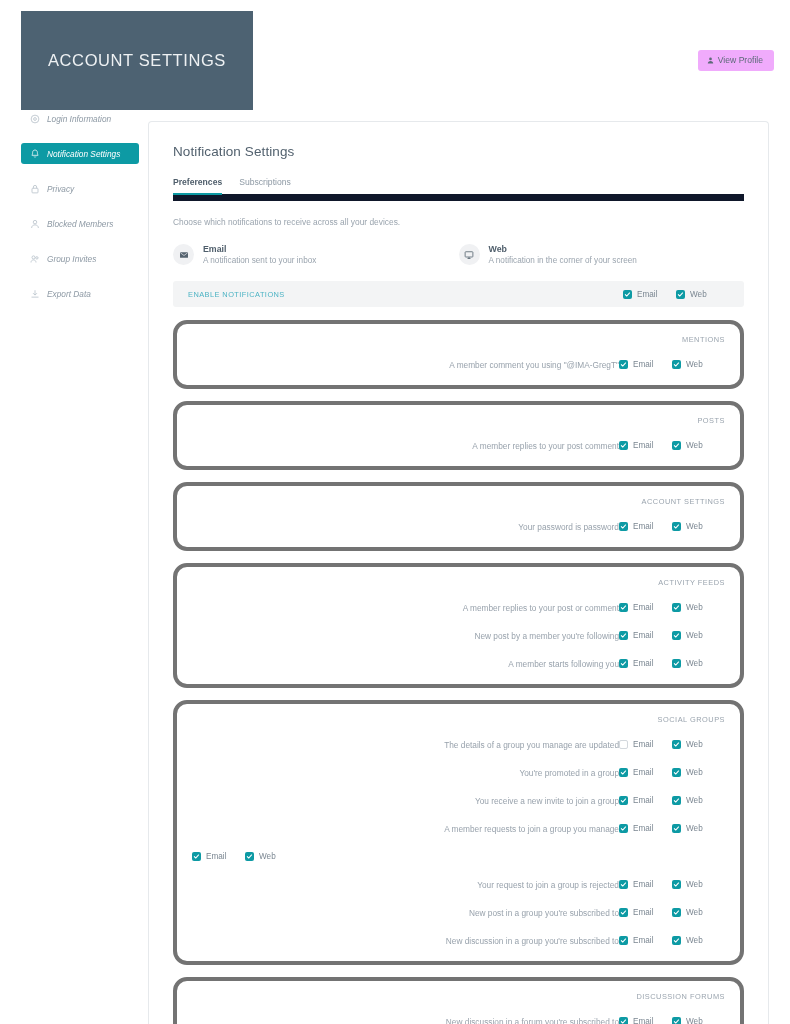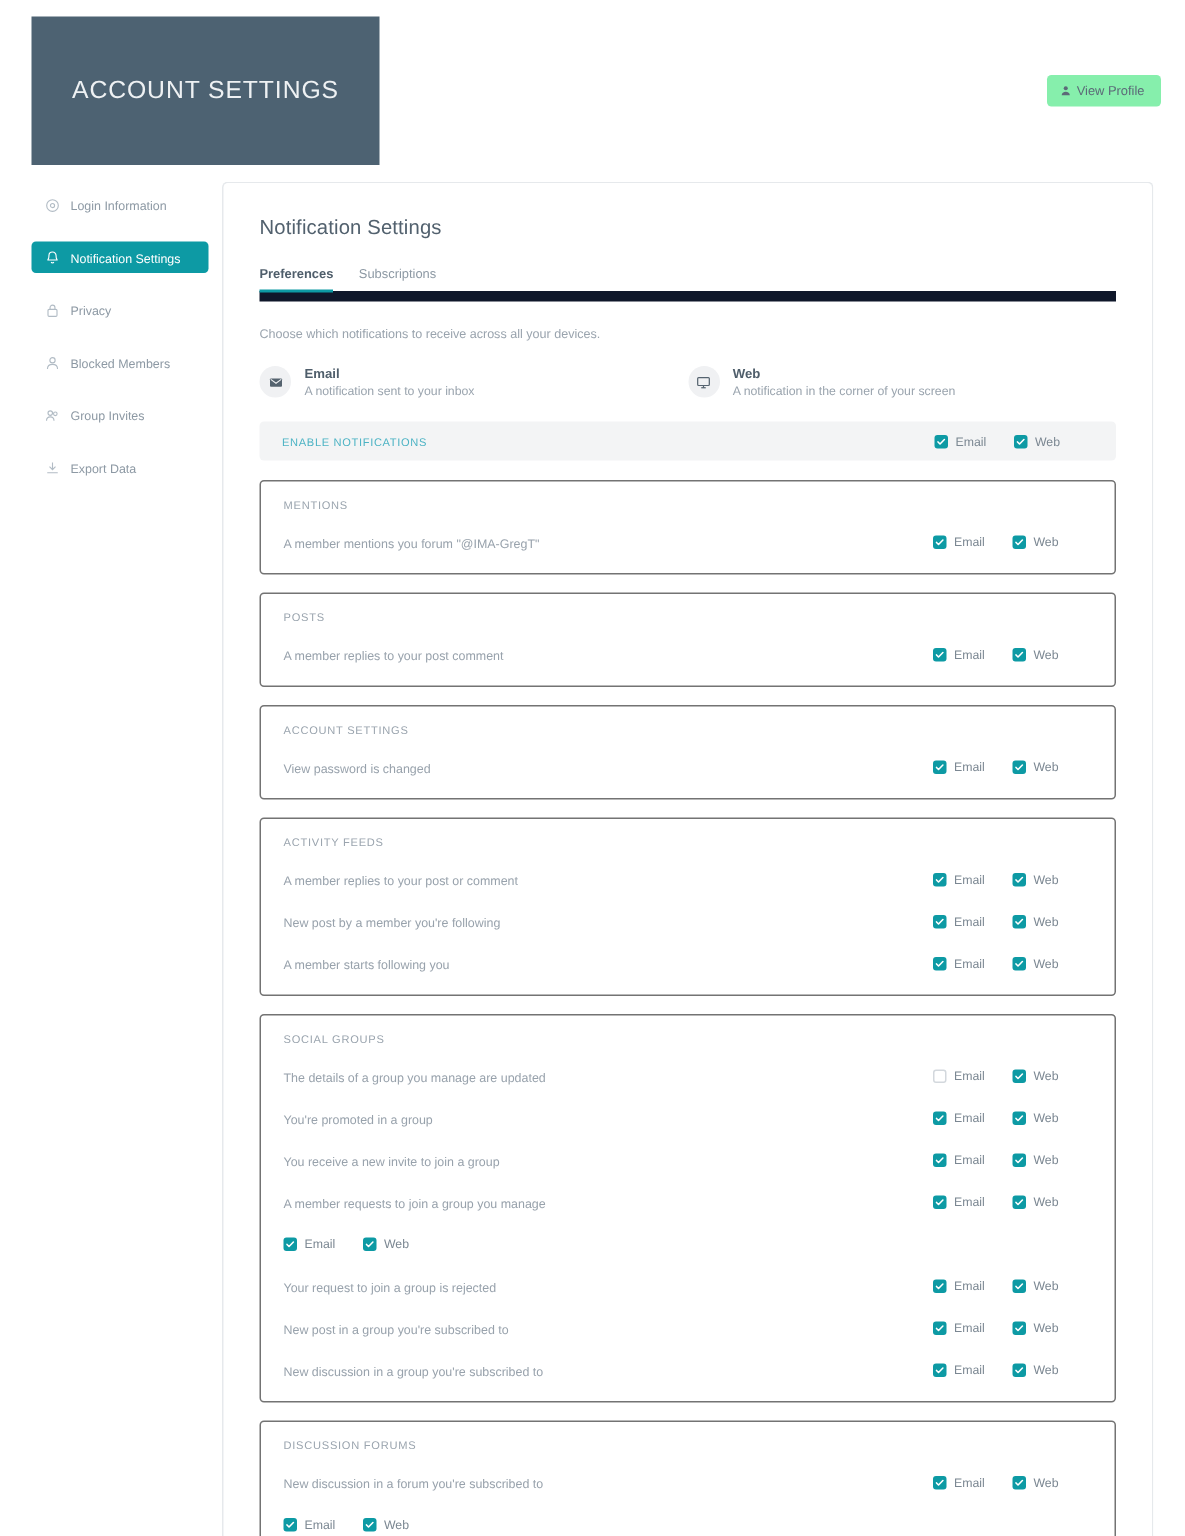--- a/index.html
+++ b/index.html
@@ -33,40 +33,41 @@
   .brand-title {
     color: #eef1f3;
     font-size: 16.5px;
     letter-spacing: 0.6px;
     font-weight: 400;
     white-space: nowrap;
   }
   .view-profile-btn {
     position: absolute;
     right: 16px; top: 50px;
-    background: #86efac;
+    background: #f0abfc;
     border: none;
     border-radius: 3px;
     padding: 6px 11px 6px 9px;
     font-size: 8.6px;
     color: #5c6a78;
     font-family: "Liberation Sans", sans-serif;
     display: flex;
     align-items: center;
     gap: 4px;
     cursor: pointer;
     line-height: 1;
   }
   .view-profile-btn svg { display: block; }
 
   
   .sidebar {
     position: absolute;
-    left: 21px; top: 126px;
+    left: 21px; top: 108px;
     width: 118px;
+    font-style: italic;
   }
   .nav-item {
     display: flex;
     align-items: center;
     gap: 7px;
     height: 21px;
     padding: 0 9px;
     margin-bottom: 14px;
     border-radius: 3px;
     font-size: 8.3px;
@@ -177,24 +178,25 @@
   .enable-label {
     font-size: 7.4px;
     color: #4cb3c4;
     letter-spacing: 0.45px;
     flex: 1;
     text-transform: uppercase;
   }
 
   
   .group {
-    border: 1px solid #737373;
-    border-radius: 3px;
+    border: 4px solid #737373;
+    border-radius: 14px;
     margin-bottom: 12px;
     padding: 11px 15px 9px 15px;
+    text-align: right;
   }
   .group-title {
     font-size: 7.4px;
     color: #9aa4ae;
     letter-spacing: 0.5px;
     text-transform: uppercase;
     margin-bottom: 11px;
   }
   .row {
     display: flex;
@@ -379,21 +381,21 @@
           </span>
           <span class="check-label">Web</span>
         </label>
       </div>
     </div>
 
     <div id="groups-container">
         <div class="group">
           <div class="group-title">MENTIONS</div>
           <div class="row">
-            <div class="row-label">A member mentions you forum "@IMA-GregT"</div>
+            <div class="row-label">A member comment you using "@IMA-GregT"</div>
             <div class="checks">
               <label class="check-group">
                 <span class="cbox">
                   <svg width="7" height="7" viewBox="0 0 12 12">
                     <path d="M2.3 6.2l2.3 2.4 5-5.2" fill="none" stroke="#ffffff" stroke-width="1.8" stroke-linecap="round" stroke-linejoin="round"></path>
                   </svg>
                 </span>
                 <span class="check-label">Email</span>
               </label>
               <label class="check-group">
@@ -427,21 +429,21 @@
                   </svg>
                 </span>
                 <span class="check-label">Web</span>
               </label>
             </div>
           </div>
         </div>
         <div class="group">
           <div class="group-title">ACCOUNT SETTINGS</div>
           <div class="row">
-            <div class="row-label">View password is changed</div>
+            <div class="row-label">Your password is password</div>
             <div class="checks">
               <label class="check-group">
                 <span class="cbox">
                   <svg width="7" height="7" viewBox="0 0 12 12">
                     <path d="M2.3 6.2l2.3 2.4 5-5.2" fill="none" stroke="#ffffff" stroke-width="1.8" stroke-linecap="round" stroke-linejoin="round"></path>
                   </svg>
                 </span>
                 <span class="check-label">Email</span>
               </label>
               <label class="check-group">

